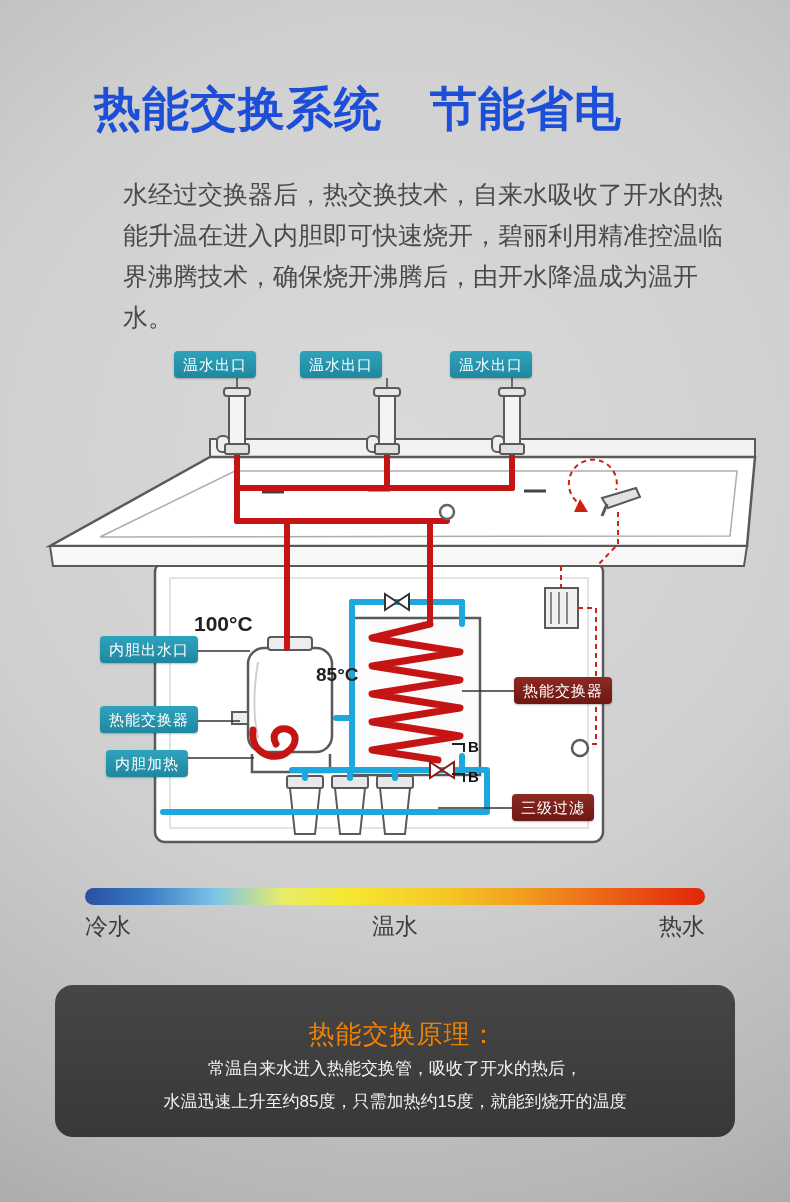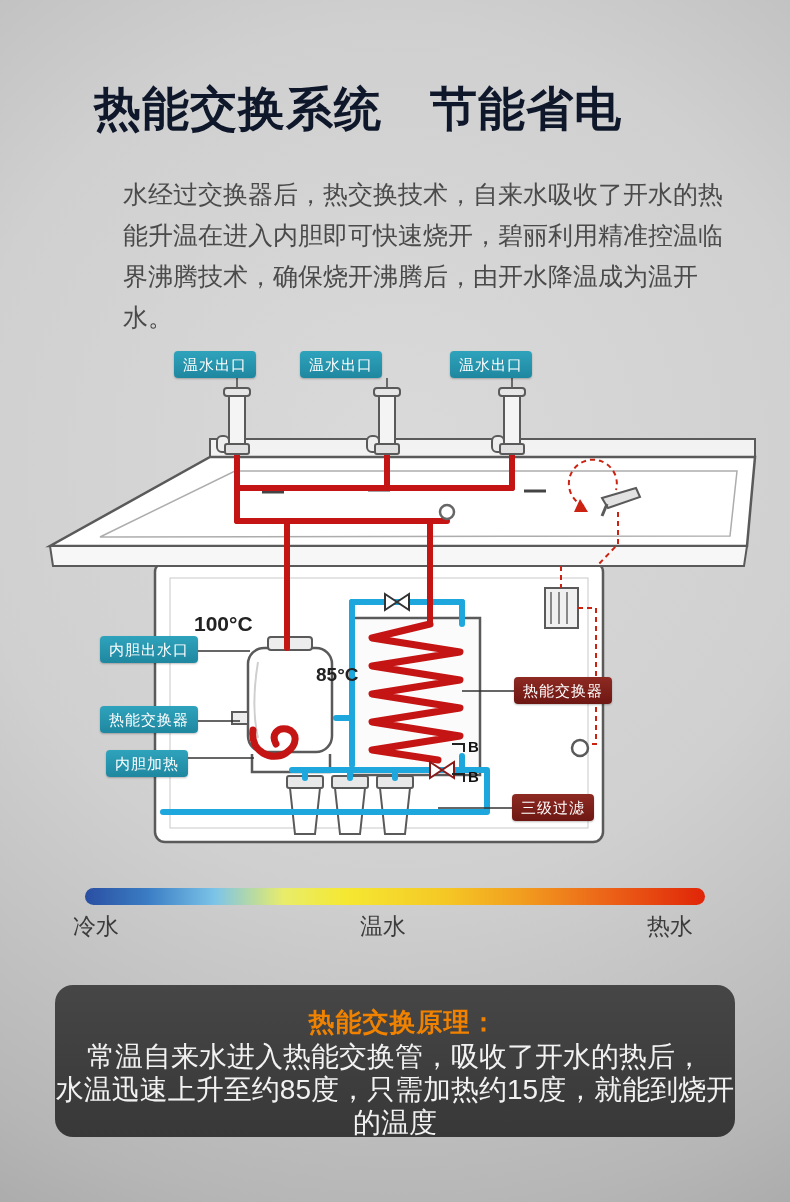--- a/index.html
+++ b/index.html
@@ -3,53 +3,53 @@
 <meta charset="utf-8">
 <style>
   html,body { margin:0; padding:0; }
   body {
     width:790px; height:1202px; position:relative; overflow:hidden;
     font-family:"Liberation Sans","DejaVu Sans",sans-serif;
     background: radial-gradient(130% 85% at 50% 38%, #dadada 0%, #d0d0d0 42%, #b6b6b6 74%, #989898 100%);
   }
   .title {
     position:absolute; left:94px; top:78px; margin:0;
-    font-size:47px; font-weight:800; color:#0f172a; letter-spacing:1px;
+    font-size:47px; font-weight:800; color:#1d4ed8; letter-spacing:1px;
   }
   .intro {
     position:absolute; left:111px; top:162px; width:620px; margin:12px;
     font-size:25px; line-height:41px; color:#4a4a4a;
   }
   .diagram { position:absolute; left:0; top:340px; width:790px; height:552px; }
   .diagram svg { position:absolute; left:0; top:0; }
   .pill {
     position:absolute; color:#fff; font-size:15px; line-height:1;
     padding:6px 9px; border-radius:4px; letter-spacing:1px; white-space:nowrap;
     box-shadow:0 1px 2px rgba(0,0,0,.25);
   }
   .pill.teal { background:linear-gradient(#2fa3bc,#1f87a0); }
   .pill.red  { background:linear-gradient(#8d2a22,#6e1713); }
   .scale-bar {
     position:absolute; left:85px; top:888px; width:620px; height:17px; border-radius:9px;
     background:linear-gradient(90deg,#2a4fa2 0%,#3a7cc4 10%,#7cc4e8 21%,#e8ec6a 32%,
       #f5e832 42%,#f5c825 58%,#f29f1f 70%,#ec6418 84%,#e02508 100%);
   }
   .scale-labels {
-    position:absolute; left:73px; top:911px; width:620px;
+    position:absolute; left:85px; top:911px; width:620px;
     display:flex; justify-content:space-between;
     font-size:23px; color:#3c3c3c;
   }
   .principle {
     position:absolute; left:55px; top:985px; width:680px; height:152px;
     background:linear-gradient(#464646,#383838); border-radius:18px; text-align:center;
   }
   .principle-title {
-    padding-top:20px; font-size:26px; font-weight:bold; color:#f08200; letter-spacing:1px;margin-left:16px;
-  }
-  .principle-line { font-size:28px; color:#f2f2f2; line-height:33px; }
+    padding-top:32px; font-size:26px; font-weight:normal; color:#f08200; letter-spacing:1px;margin-left:16px;
+  }
+  .principle-line { font-size:17px; color:#f2f2f2; line-height:33px; }
   .principle-line:first-of-type { margin-top:5px; }
 </style>
 </head>
 <body>
 
 <h1 class="title">热能交换系统　节能省电</h1>
 <p class="intro">水经过交换器后，热交换技术，自来水吸收了开水的热能升温在进入内胆即可快速烧开，碧丽利用精准控温临界沸腾技术，确保烧开沸腾后，由开水降温成为温开水。</p>
 
 <div class="diagram">
   <svg viewBox="0 0 790 552" width="790" height="552">

